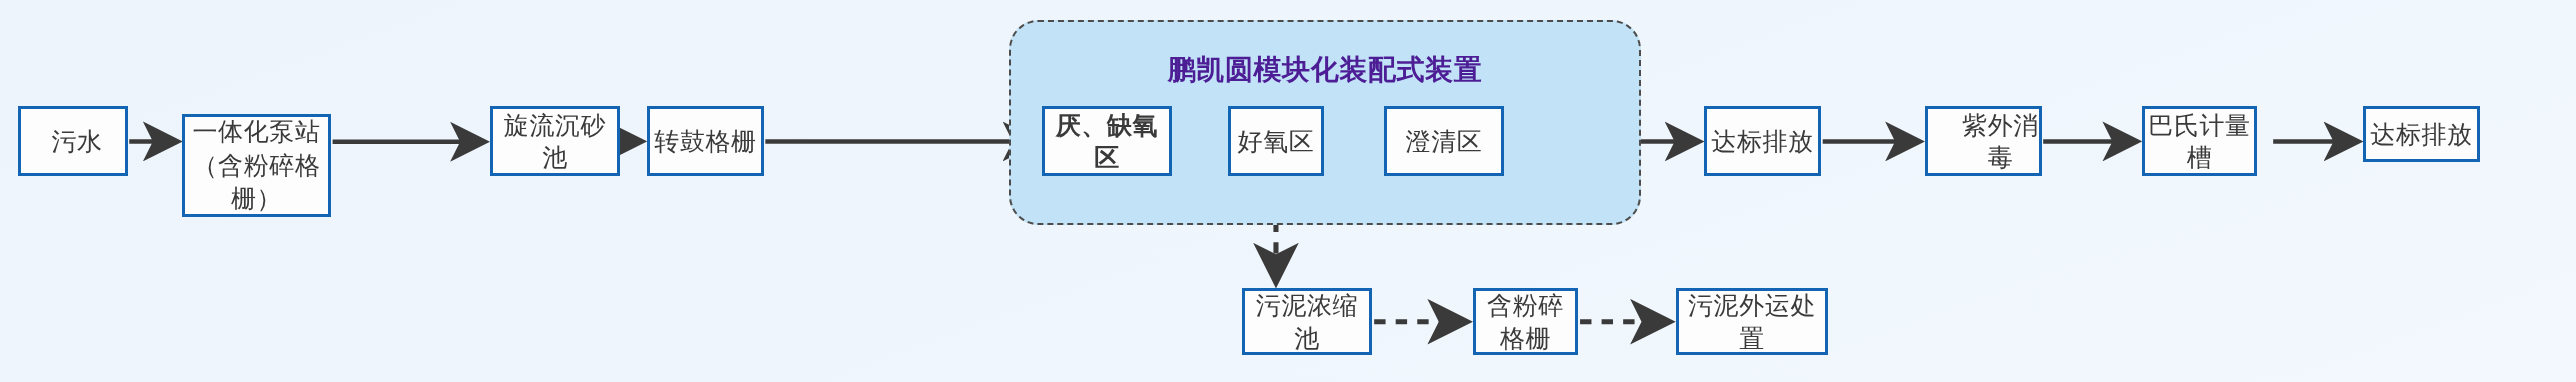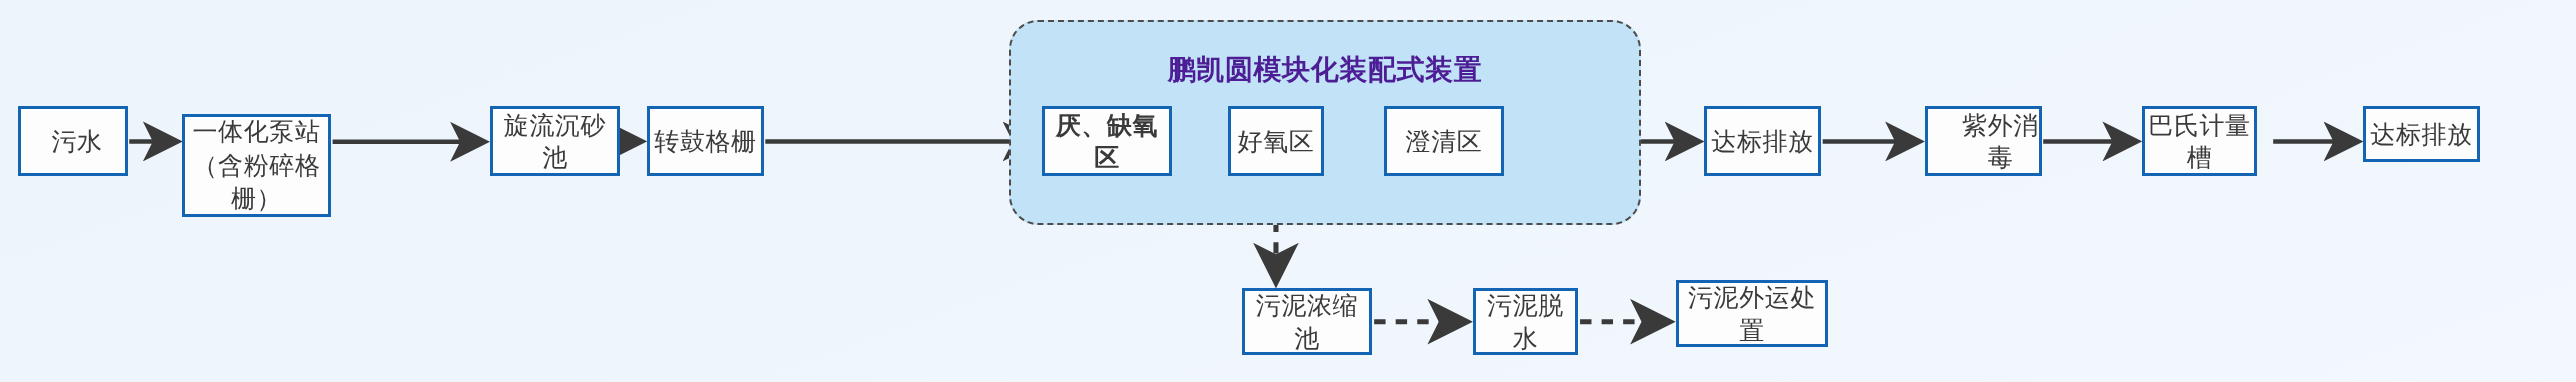--- a/index.html
+++ b/index.html
@@ -141,21 +141,21 @@
       <div class="node" style="left: 2142px; top: 106px; width: 115px; height: 70px;">
         <div class="node-label">巴氏计量槽</div>
       </div>
       <div class="node" style="left: 2363px; top: 106px; width: 117px; height: 56px; text-align: right;">
         <div class="node-label">达标排放</div>
       </div>
       <div class="node" style="left: 1242px; top: 288px; width: 130px; height: 67px;">
         <div class="node-label">污泥浓缩池</div>
       </div>
       <div class="node" style="left: 1473px; top: 288px; width: 105px; height: 67px;">
-        <div class="node-label">污泥脱水</div>
+        <div class="node-label">含粉碎格栅</div>
       </div>
-      <div class="node" style="left: 1676px; top: 280px; width: 152px; height: 67px;">
+      <div class="node" style="left: 1676px; top: 288px; width: 152px; height: 67px;">
         <div class="node-label">污泥外运处置</div>
       </div>
     </div>
 
 </div>
 
 
 </body></html>

